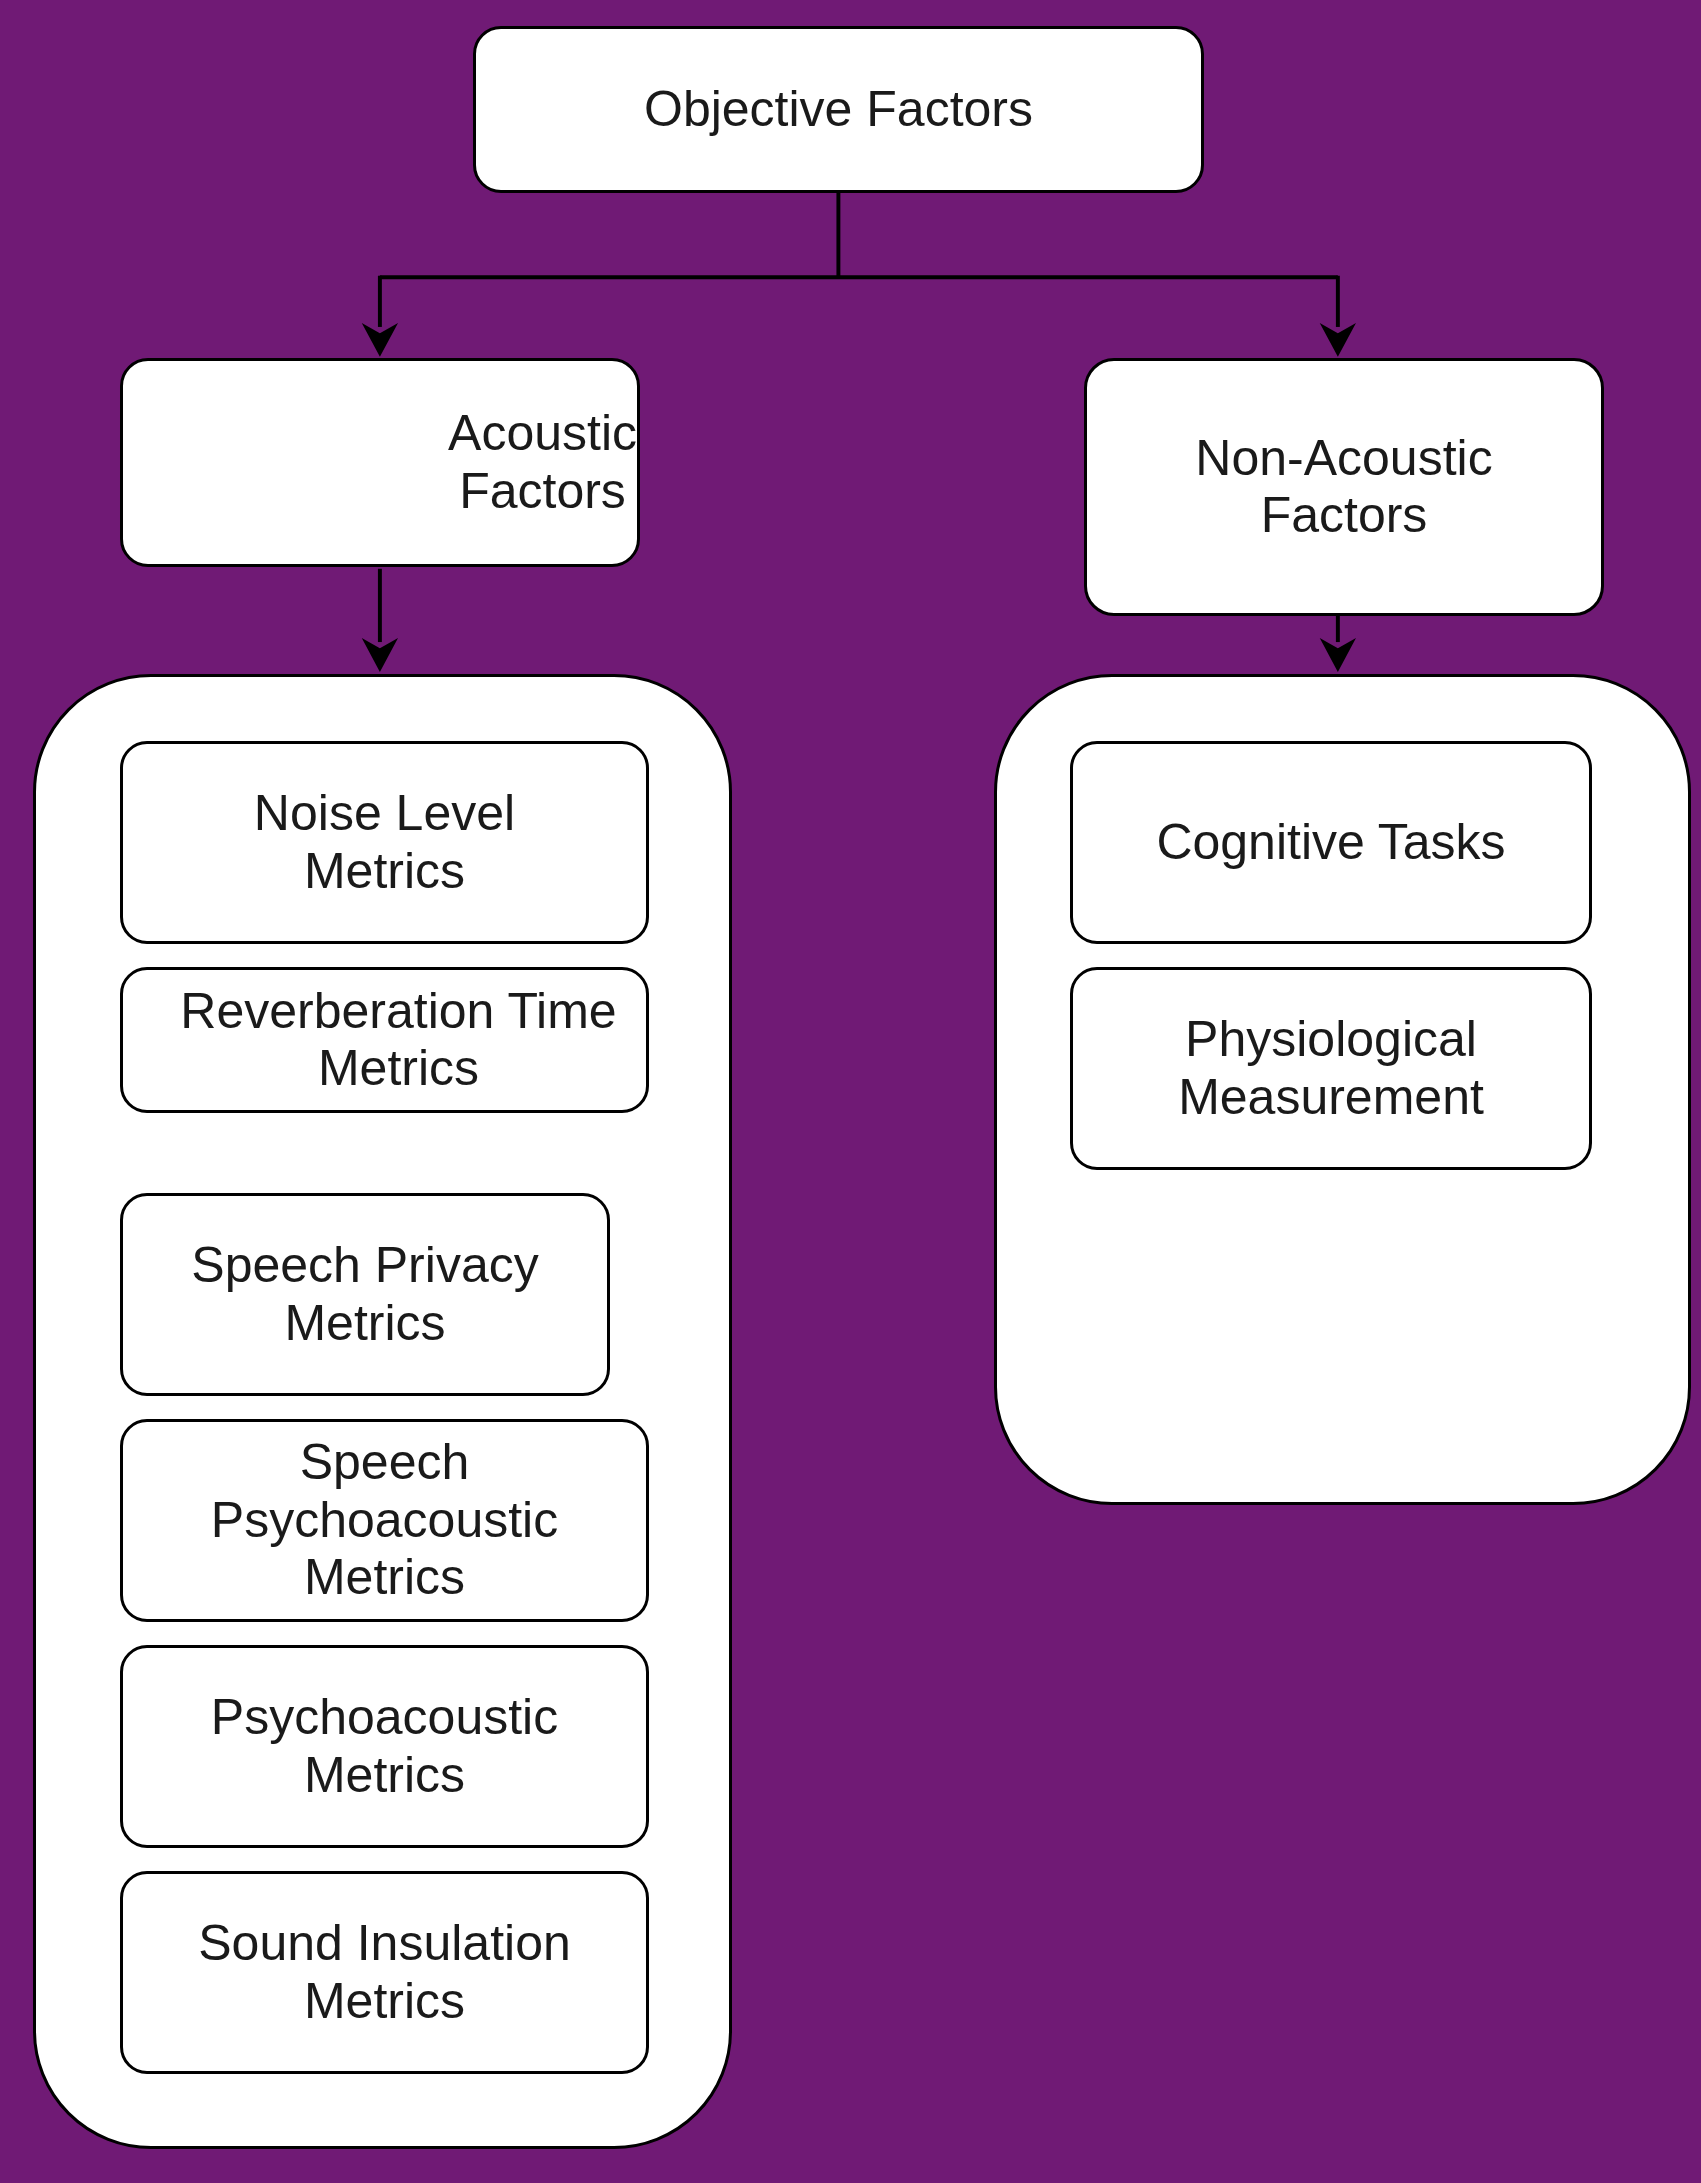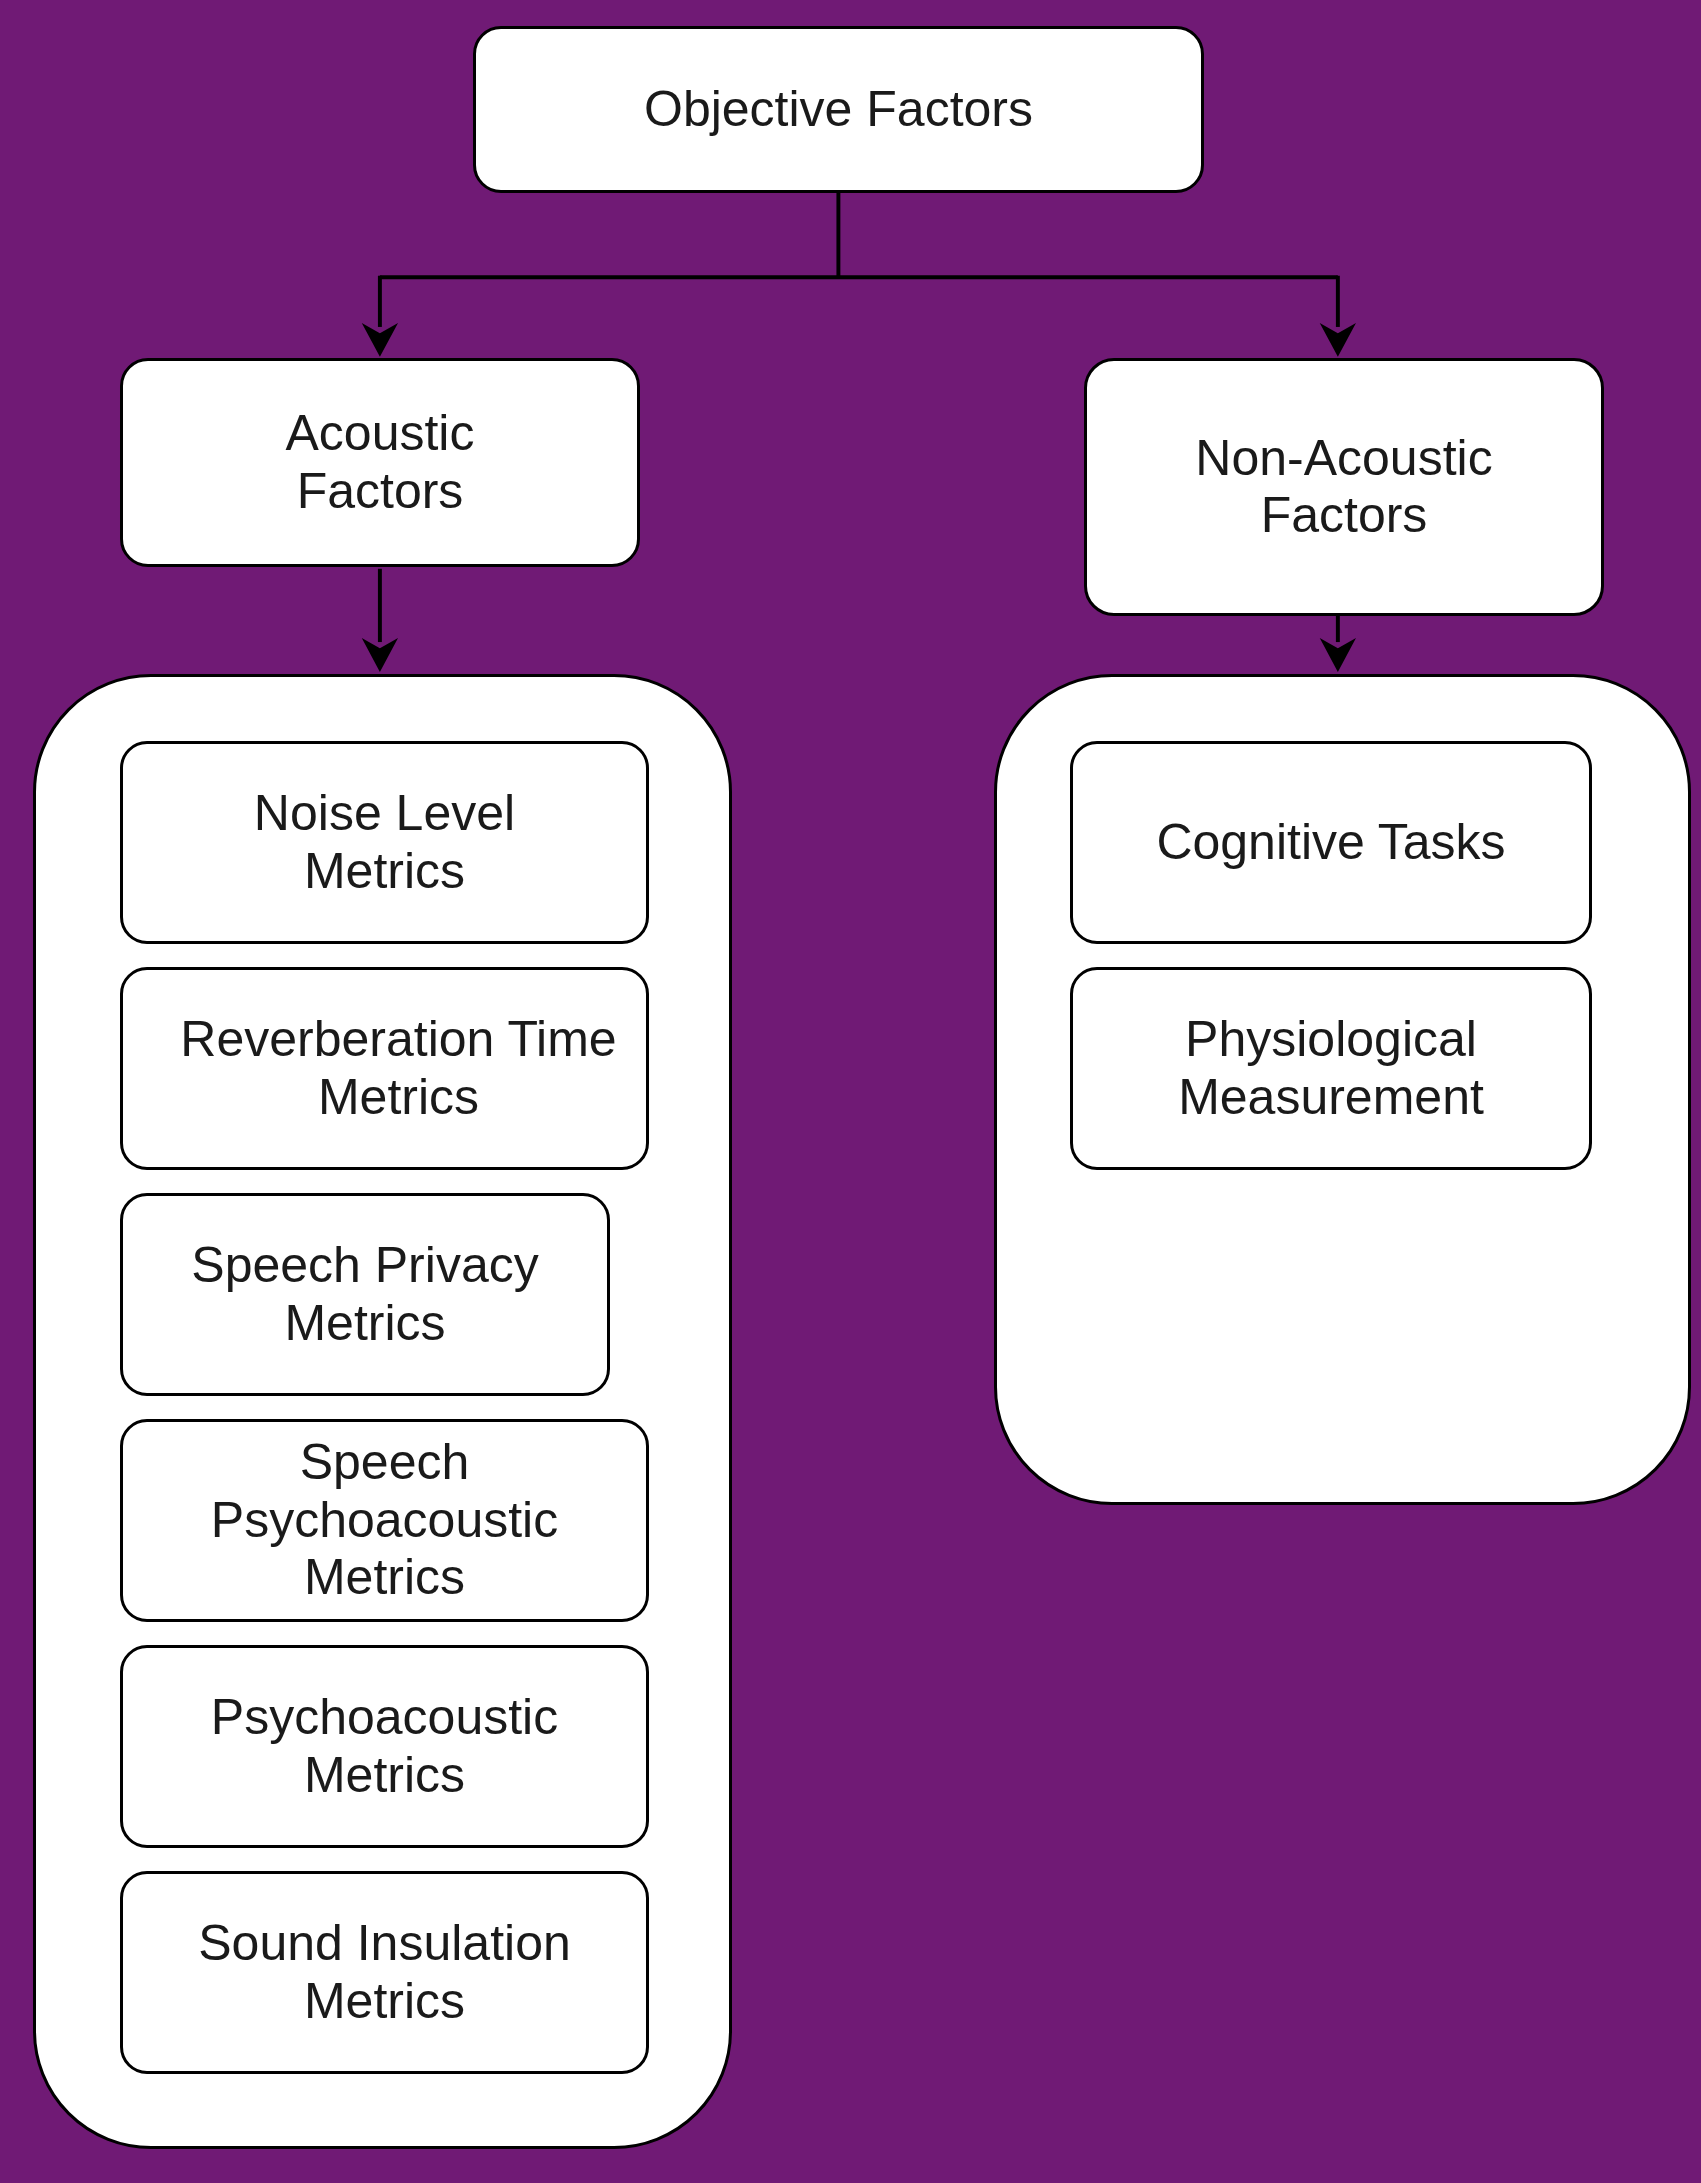--- a/index.html
+++ b/index.html
@@ -59,35 +59,35 @@
     <polygon points="1675,810 1698,823 1721,810 1698,853" fill="#000000"></polygon>
   </svg>
 
   <div class="group" style="left:33px; top:674px; width:699px; height:1475px;"></div>
   <div class="group" style="left:994px; top:674px; width:697px; height:831px;"></div>
 
   <div class="node" style="left:473px; top:26px; width:731px; height:167px;">
     <span class="label">Objective Factors</span>
   </div>
 
-  <div class="node" style="left:120px; top:358px; width:520px; height:209px;">
+  <div class="node" style="left:120px; top:358px; width:520px; height:209px;justify-content:flex-end;">
     <span class="label">Acoustic
 Factors</span>
   </div>
 
   <div class="node" style="left:1084px; top:358px; width:520px; height:258px;border-radius:30px;">
     <span class="label">Non-Acoustic
 Factors</span>
   </div>
 
   <div class="node" style="left:120px; top:741px; width:529px; height:203px; border-radius:27px;">
     <span class="label">Noise Level
 Metrics</span>
   </div>
-  <div class="node" style="left:120px; top:967px; width:529px; height:203px; border-radius:27px;padding-left:28px;">
+  <div class="node" style="left:120px; top:967px; width:529px; height:146px; border-radius:27px;padding-left:28px;">
     <span class="label">Reverberation Time
 Metrics</span>
   </div>
   <div class="node" style="left:120px; top:1193px; width:490px; height:203px; border-radius:27px;">
     <span class="label">Speech Privacy
 Metrics</span>
   </div>
   <div class="node" style="left:120px; top:1419px; width:529px; height:203px; border-radius:27px;">
     <span class="label">Speech Psychoacoustic
 Metrics</span>

